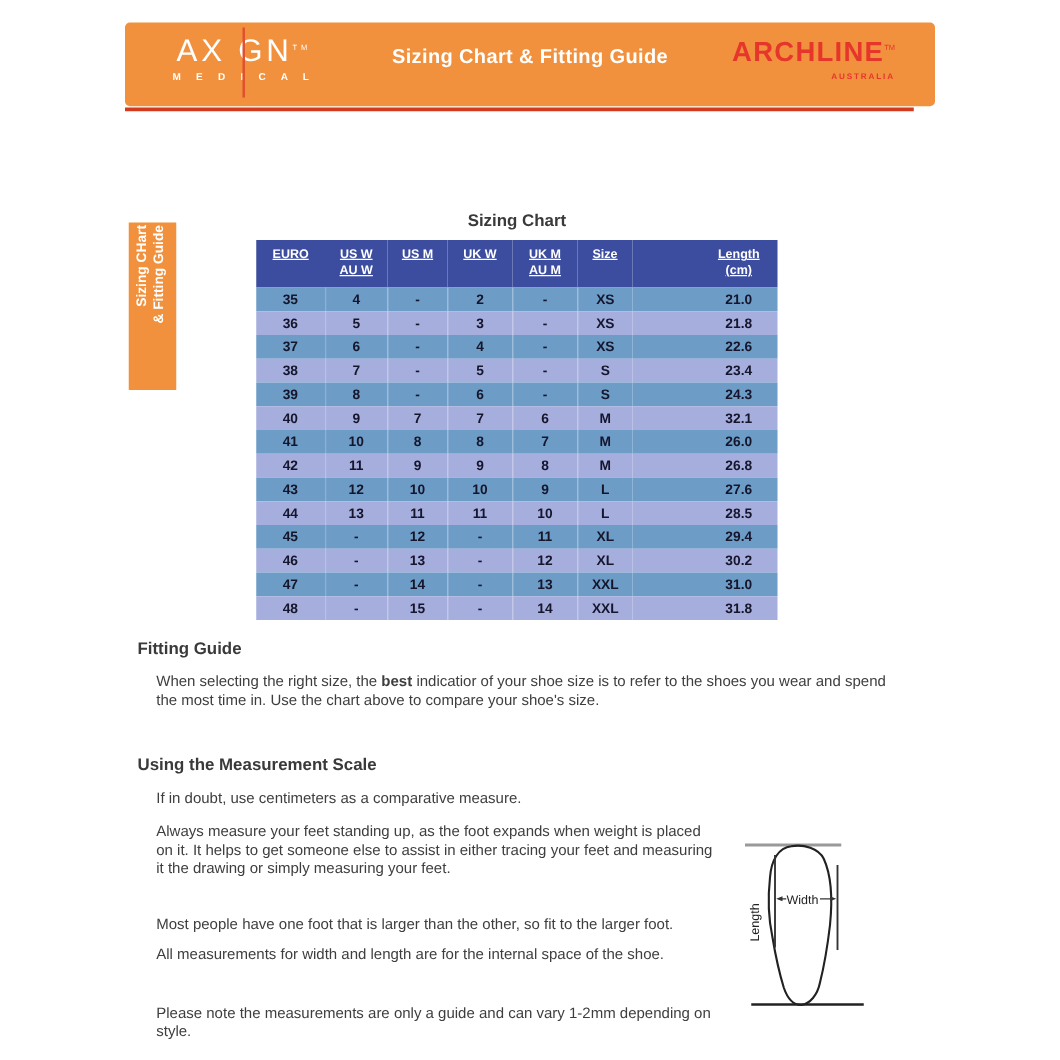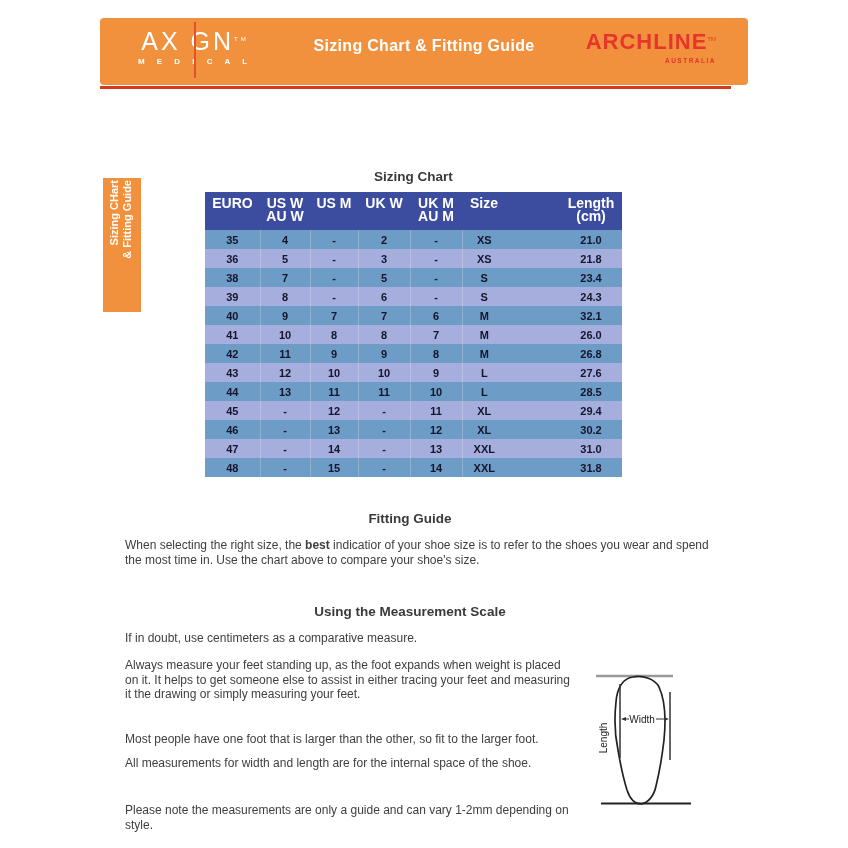--- a/index.html
+++ b/index.html
@@ -40,32 +40,32 @@
 
   
   .chart-title{position:absolute;left:205px;top:169px;width:417px;text-align:center;
                font-size:13.5px;font-weight:bold;color:var(--heading_text,#3A3A3A);}
   .foot-note{position:absolute;left:517px;top:177px;font-size:13px;font-weight:bold;
              color:#2B2B2B;margin-top:15px;}
 
   
   .sizing-table{position:absolute;left:205px;top:192px;width:417px;border-collapse:collapse;
                 table-layout:fixed;}
-  .sizing-table th{background:var(--header_blue,#3C4C9E);color:#fff;font-size:14px;
+  .sizing-table th{background:var(--header_blue,#3C4C9E);color:#fff;font-size:10px;
                 font-weight:bold;vertical-align:top;padding:5px 0 0 0;height:38px;
-                line-height:13px;text-align:center;box-sizing:border-box;}
+                line-height:13px;text-align:center;box-sizing:border-box;text-decoration:underline;}
   .sizing-table td{height:19px;text-align:center;font-size:11px;font-weight:bold;
                 color:var(--table_text,#15152B);padding:0;}
   .sizing-table tbody tr:nth-child(odd) td{background:var(--row_steel,#6D9CC7);}
   .sizing-table tbody tr:nth-child(even) td{background:var(--row_peri,#A6AEDE);}
   .sizing-table tbody td:nth-child(-n+5){border-right:1px solid rgba(255,255,255,.22);}
 
   
   .sec-heading{position:absolute;font-size:13.5px;font-weight:bold;
-               color:var(--heading_text,#3A3A3A);text-align:center;width:600px;left:110px;}
+               color:var(--heading_text,#3A3A3A);text-align:left;width:600px;left:110px;}
   .para{position:absolute;left:125px;font-size:12px;line-height:14.5px;
         color:var(--body_text,#3E3E3E);}
 
   
   .foot-diagram{position:absolute;left:593px;top:662px;}
 </style>
 </head>
 <body>
 
 <div class="page">
@@ -159,20 +159,30 @@
           <td>36</td>
           <td>5</td>
           <td>-</td>
           <td>3</td>
           <td>-</td>
           <td>XS</td>
           <td></td>
           <td>21.8</td>
         </tr>
         <tr>
+          <td>37</td>
+          <td>6</td>
+          <td>-</td>
+          <td>4</td>
+          <td>-</td>
+          <td>XS</td>
+          <td></td>
+          <td>22.6</td>
+        </tr>
+        <tr>
           <td>38</td>
           <td>7</td>
           <td>-</td>
           <td>5</td>
           <td>-</td>
           <td>S</td>
           <td></td>
           <td>23.4</td>
         </tr>
         <tr>

